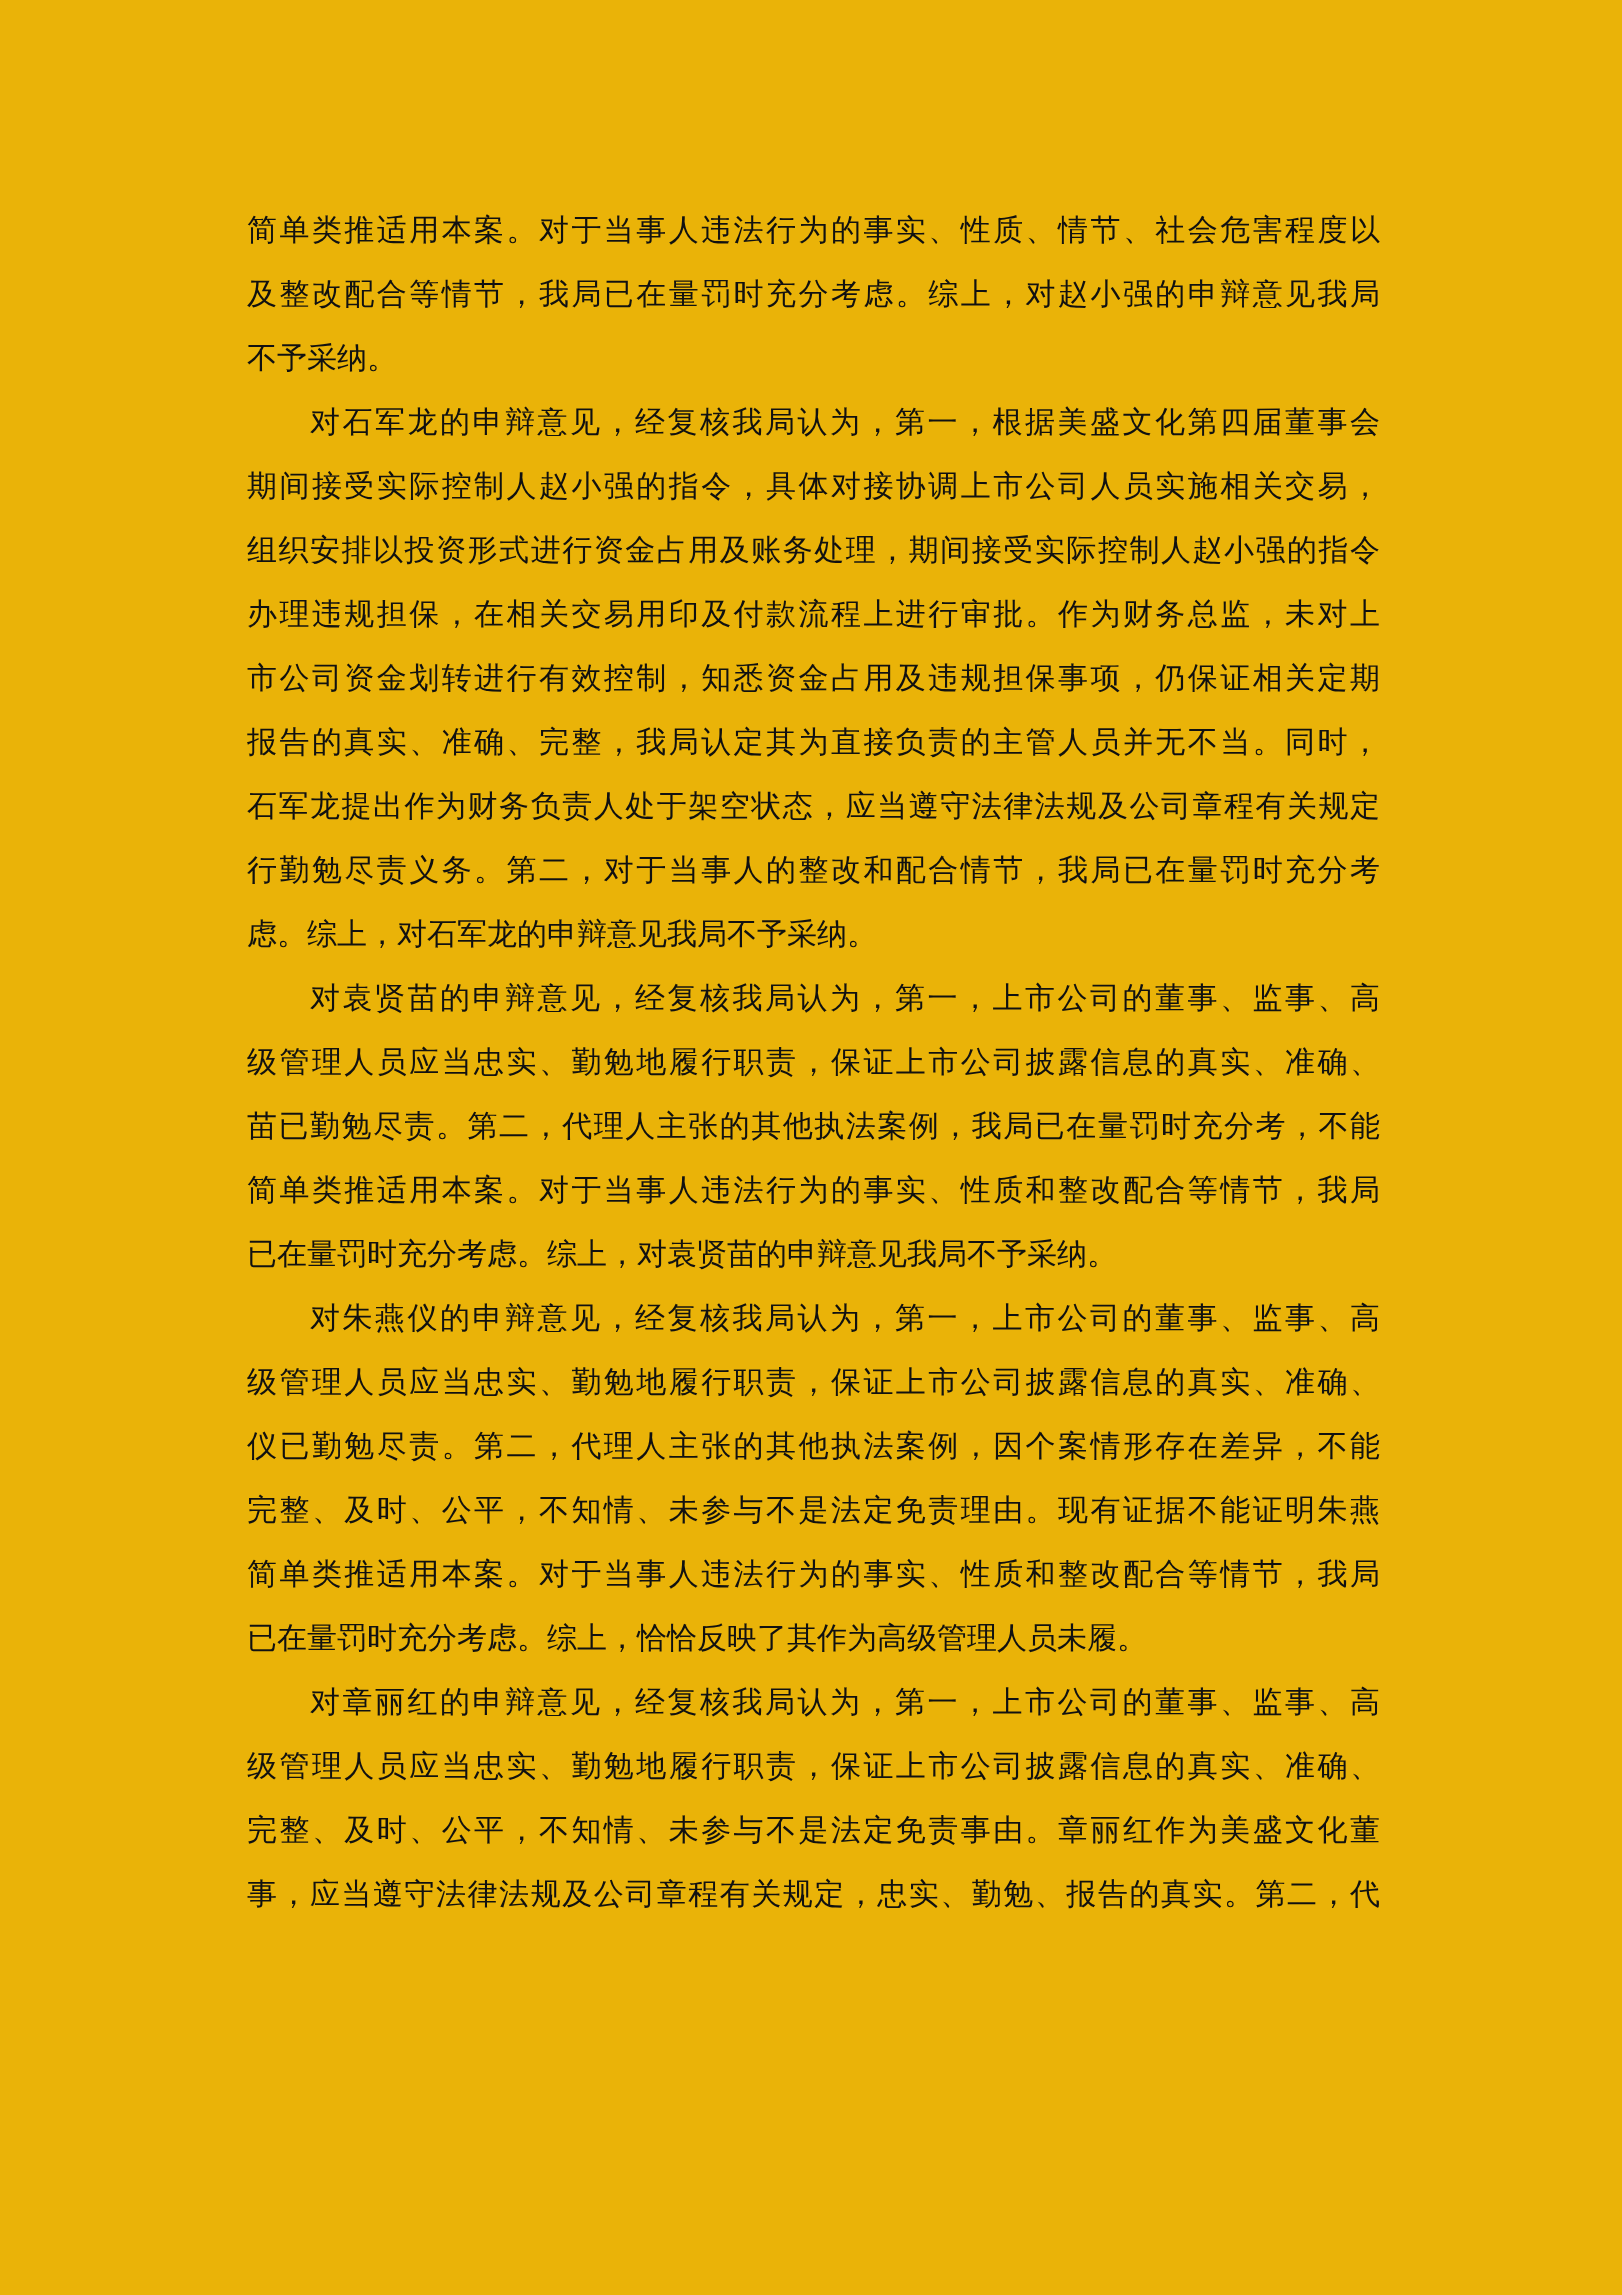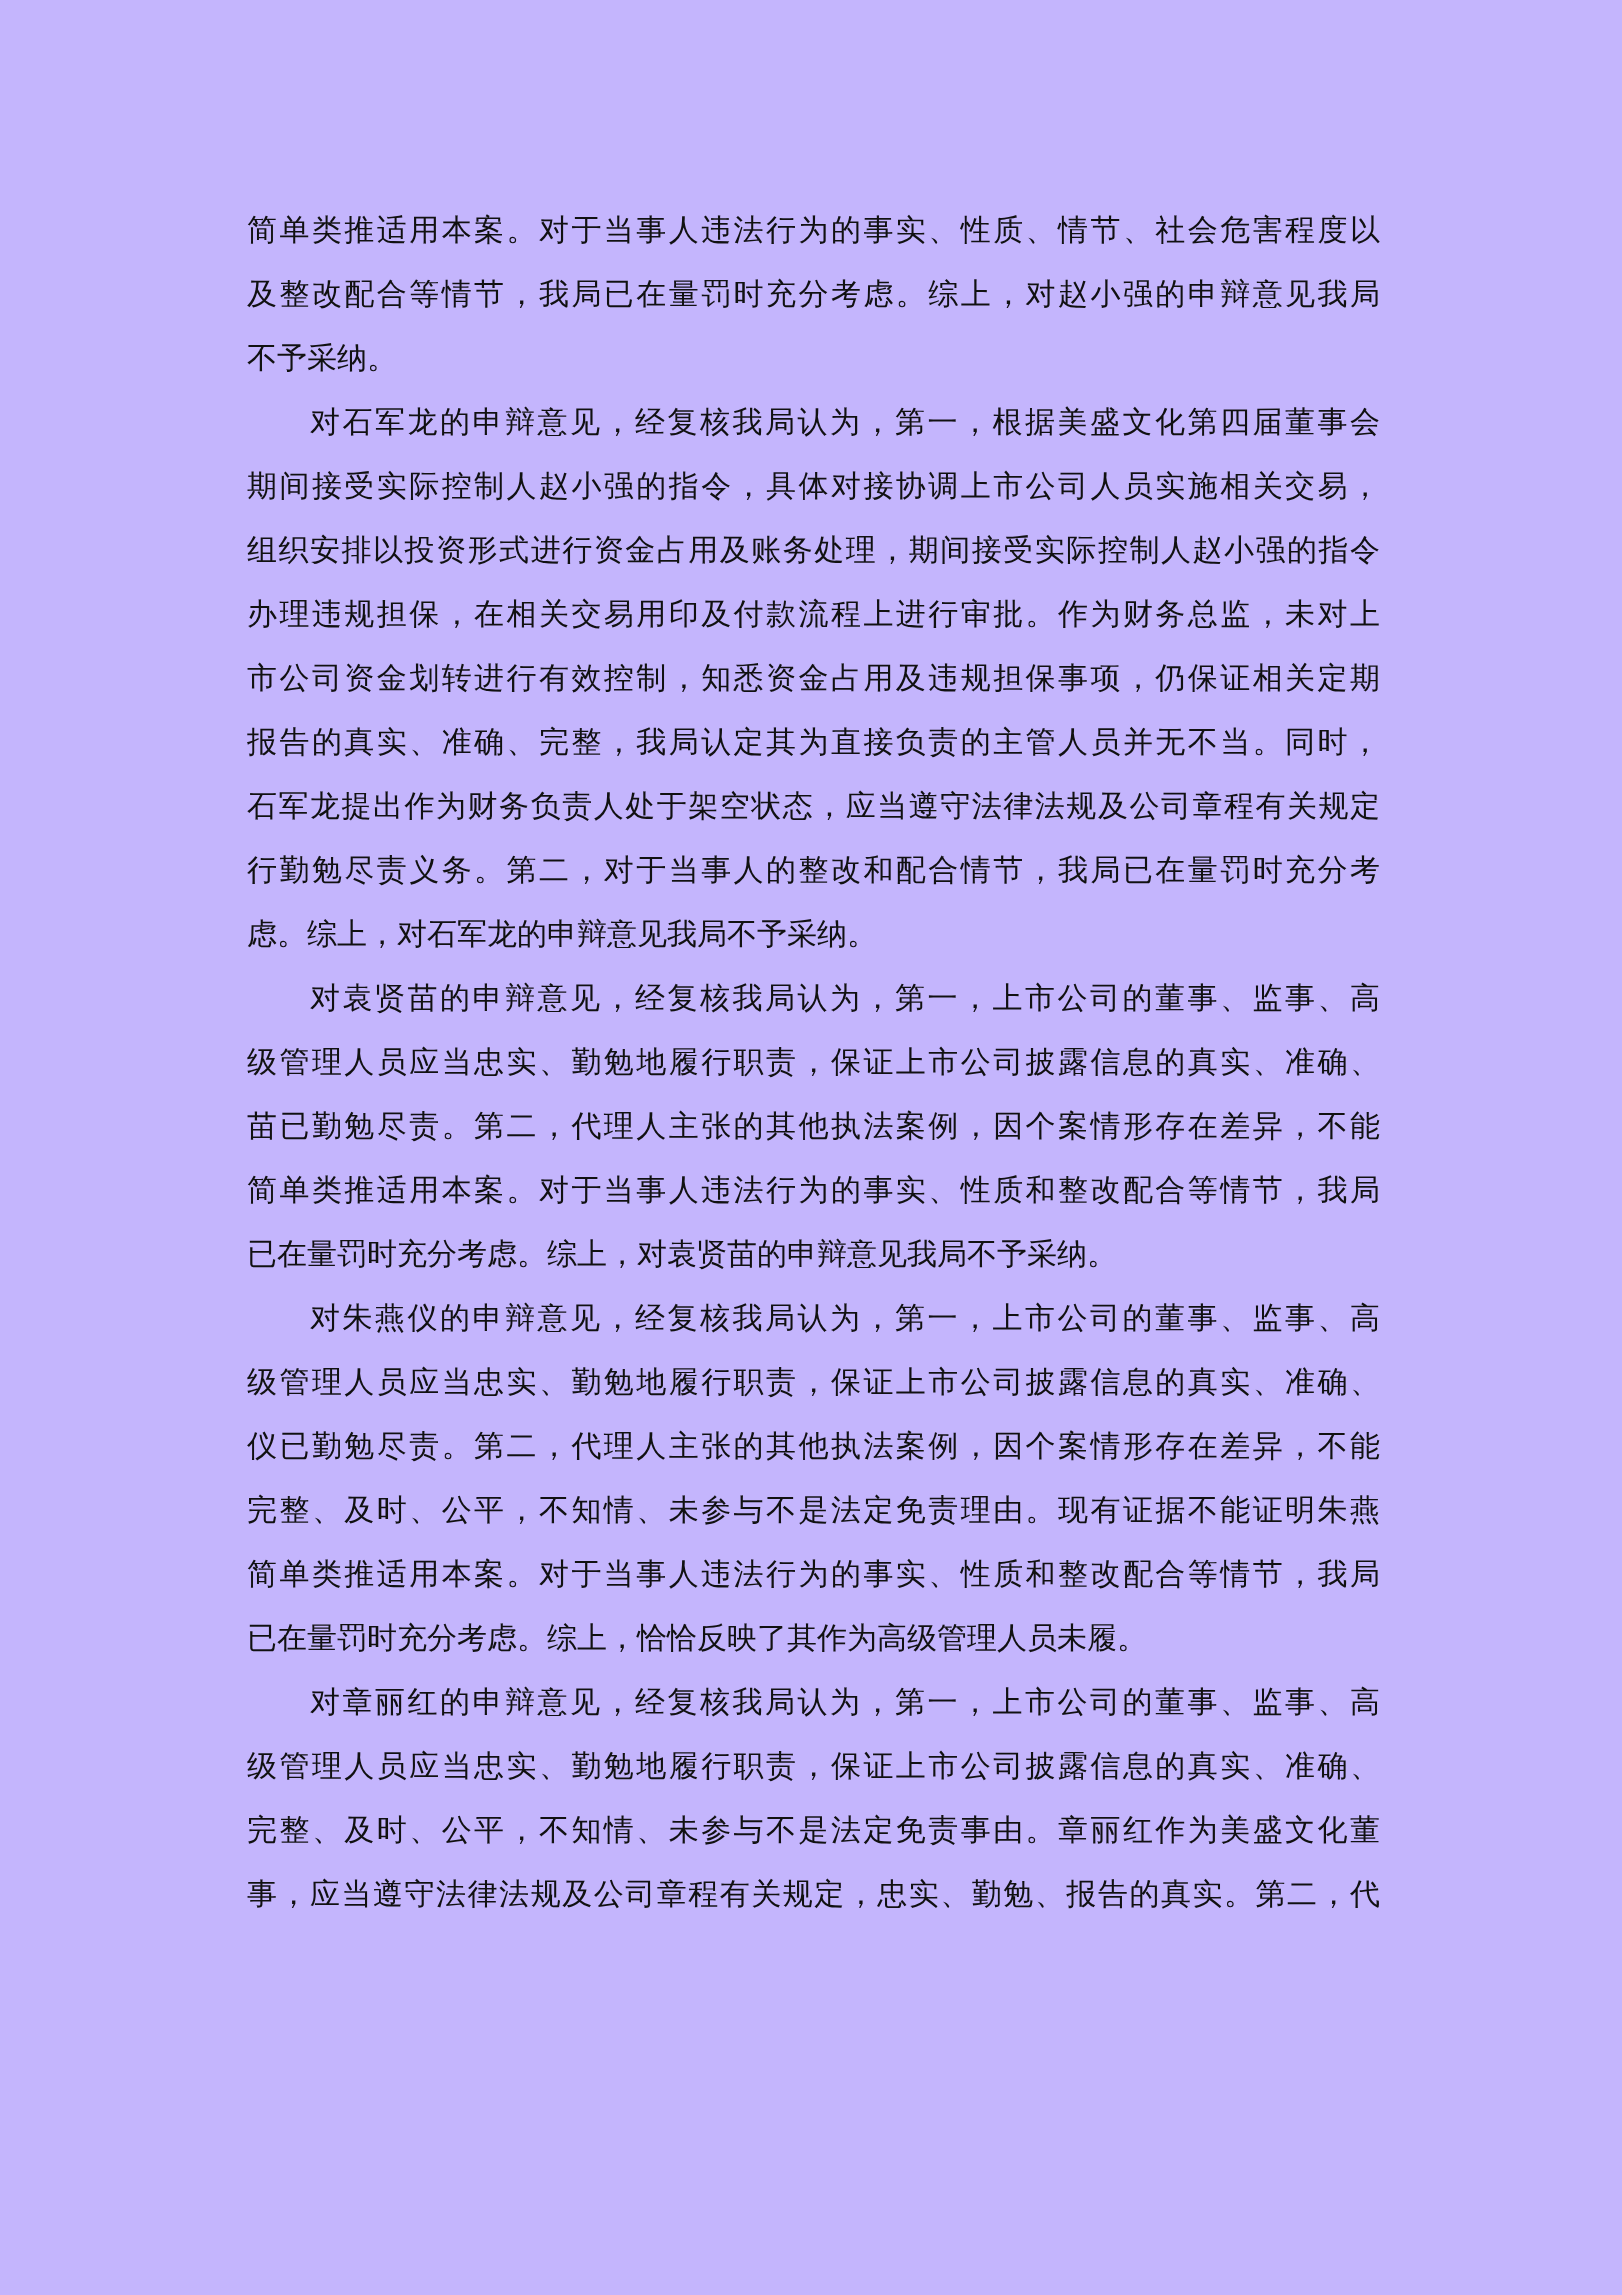--- a/index.html
+++ b/index.html
@@ -12,21 +12,21 @@
     height: 2295px;
     position: relative;
     overflow: hidden;
   }
   .page {
     position: absolute;
     left: 0;
     top: 0;
     width: 1623px;
     height: 2295px;
-    background: #c4b5fd;
+    background: #eab308;
   }
   .body-text {
     position: absolute;
     left: 247px;
     top: 208px;
     width: 1133px;
     font-family: "DejaVu Serif", "Liberation Serif", serif;
     font-size: 30px;
     color: #111111;
   }
@@ -69,21 +69,21 @@
       <span class="line">市公司资金划转进行有效控制，知悉资金占用及违规担保事项，仍保证相关定期</span>
       <span class="line">报告的真实、准确、完整，我局认定其为直接负责的主管人员并无不当。同时，</span>
       <span class="line">石军龙提出作为财务负责人处于架空状态，应当遵守法律法规及公司章程有关规定</span>
       <span class="line">行勤勉尽责义务。第二，对于当事人的整改和配合情节，我局已在量罚时充分考</span>
       <span class="line last">虑。综上，对石军龙的申辩意见我局不予采纳。</span>
     </div>
 
     <div class="para">
       <span class="line indent">对袁贤苗的申辩意见，经复核我局认为，第一，上市公司的董事、监事、高</span>
       <span class="line">级管理人员应当忠实、勤勉地履行职责，保证上市公司披露信息的真实、准确、</span>
-      <span class="line">苗已勤勉尽责。第二，代理人主张的其他执法案例，因个案情形存在差异，不能</span>
+      <span class="line">苗已勤勉尽责。第二，代理人主张的其他执法案例，我局已在量罚时充分考，不能</span>
       <span class="line">简单类推适用本案。对于当事人违法行为的事实、性质和整改配合等情节，我局</span>
       <span class="line last">已在量罚时充分考虑。综上，对袁贤苗的申辩意见我局不予采纳。</span>
     </div>
 
     <div class="para">
       <span class="line indent">对朱燕仪的申辩意见，经复核我局认为，第一，上市公司的董事、监事、高</span>
       <span class="line">级管理人员应当忠实、勤勉地履行职责，保证上市公司披露信息的真实、准确、</span>
       <span class="line">仪已勤勉尽责。第二，代理人主张的其他执法案例，因个案情形存在差异，不能</span>
       <span class="line">完整、及时、公平，不知情、未参与不是法定免责理由。现有证据不能证明朱燕</span>
       <span class="line">简单类推适用本案。对于当事人违法行为的事实、性质和整改配合等情节，我局</span>

